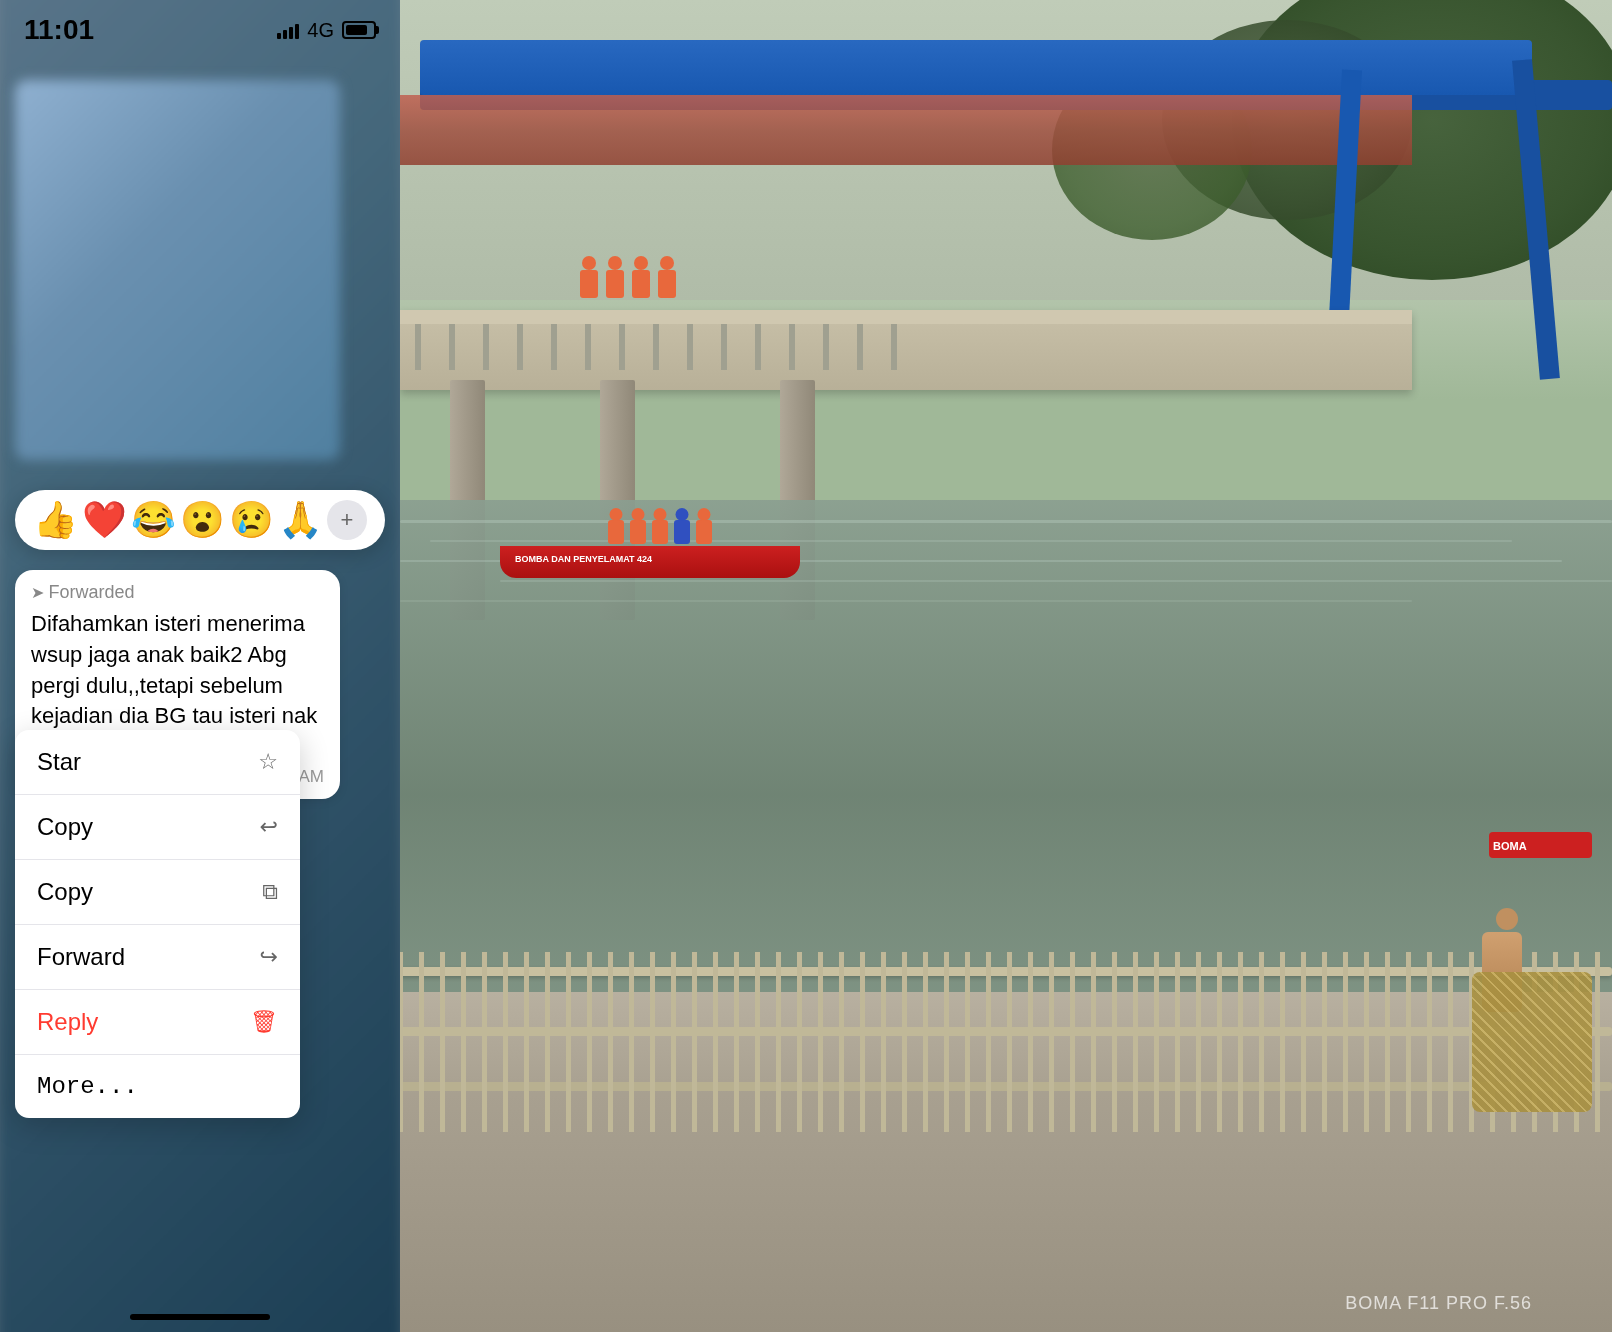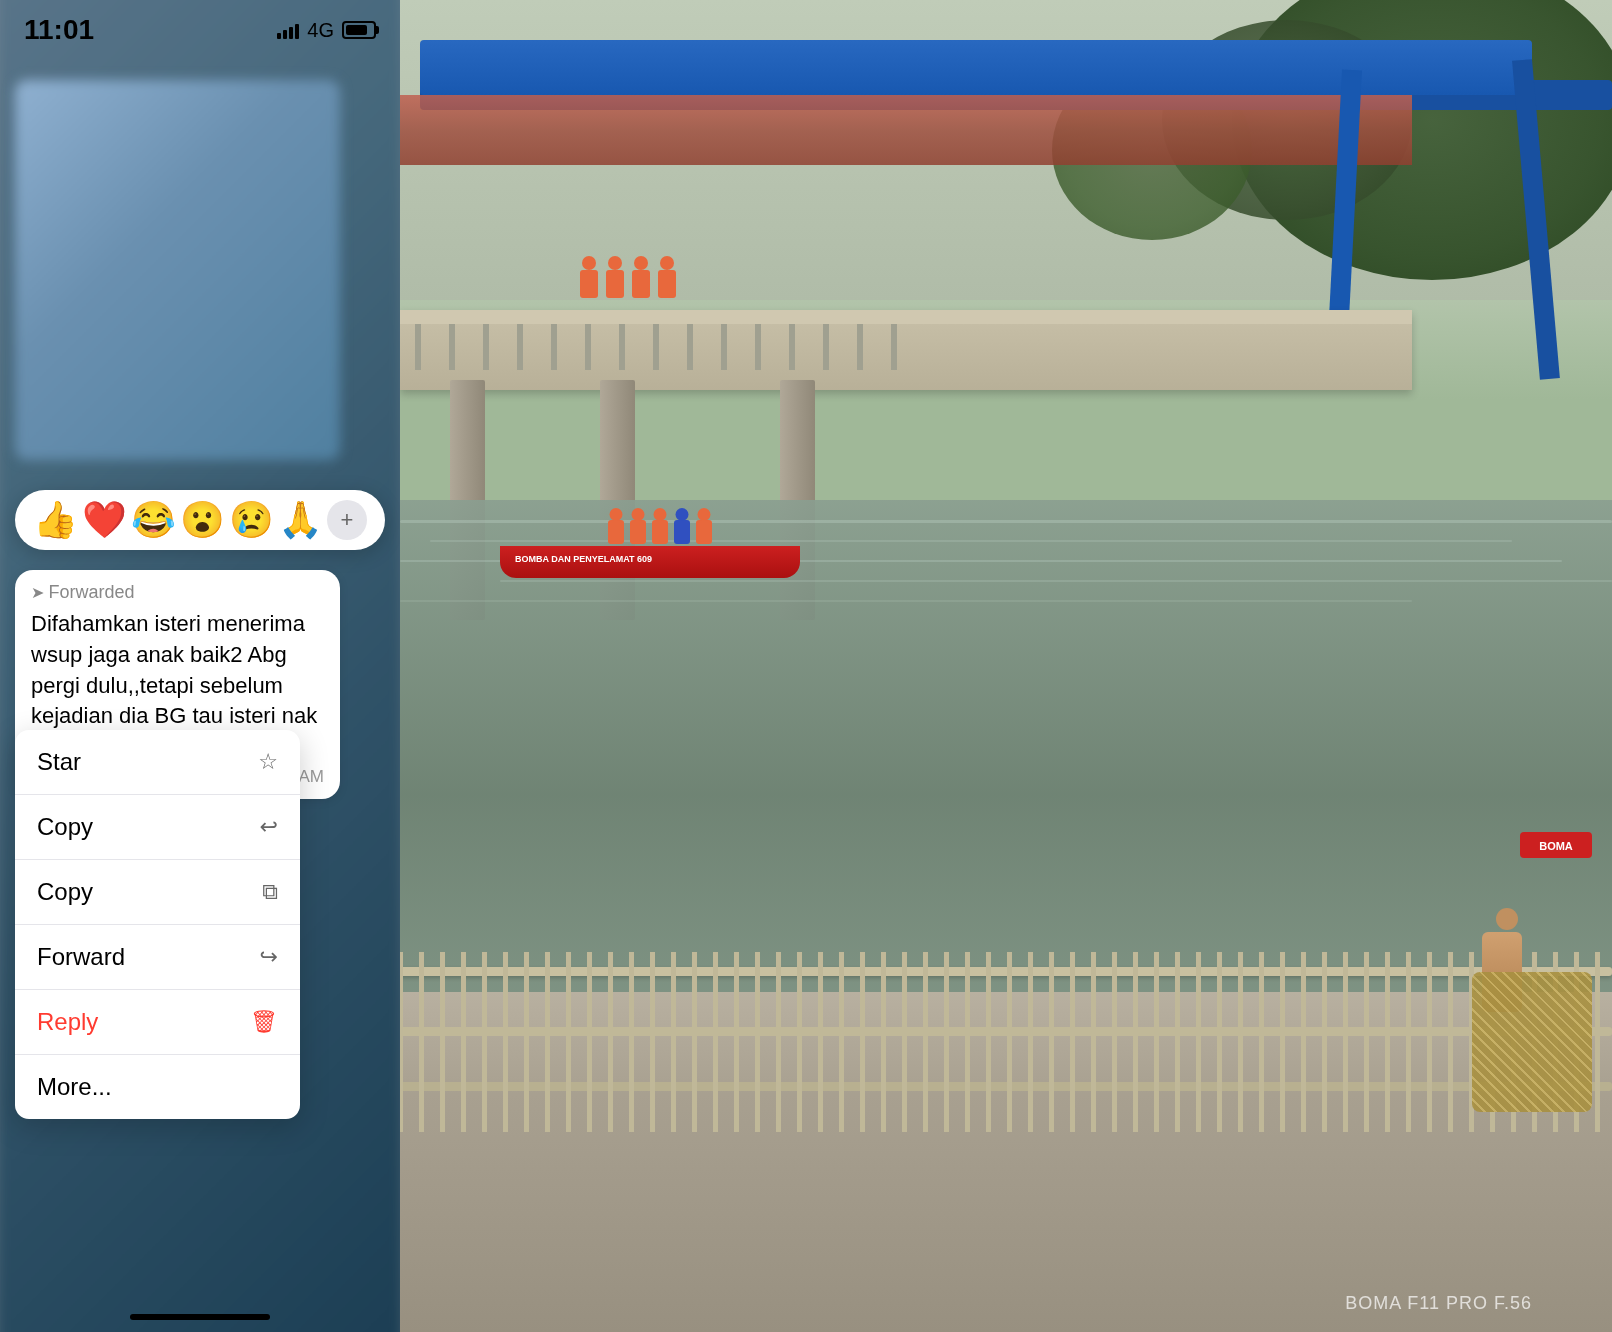--- a/index.html
+++ b/index.html
@@ -190,20 +190,21 @@
     .context-menu-item {
       display: flex;
       align-items: center;
       justify-content: space-between;
       padding: 18px 22px;
       cursor: pointer;
       border-bottom: 1px solid #e5e5ea;
     }
     .context-menu-item:last-child {
       border-bottom: none;
+      font-family: Liberation Mono, monospace;
     }
     .menu-label {
       font-size: 24px;
       color: #000;
     }
     .menu-label.delete {
       color: #ff3b30;
     }
     .menu-icon {
       font-size: 22px;
@@ -449,21 +450,21 @@
         </div>
         <div style="width:16px;height:24px;background:#3050c0;border-radius:3px;position:relative;">
           <div style="position:absolute;top:-12px;left:50%;transform:translateX(-50%);width:13px;height:13px;background:#3050c0;border-radius:50%;"></div>
         </div>
         <div style="width:16px;height:24px;background:#e8683c;border-radius:3px;position:relative;">
           <div style="position:absolute;top:-12px;left:50%;transform:translateX(-50%);width:13px;height:13px;background:#e8683c;border-radius:50%;"></div>
         </div>
       </div>
 
       <div style="width:300px;height:32px;background:linear-gradient(180deg,#cc2020 0%,#aa1010 100%);border-radius:0 0 16px 16px;position:relative;margin-top:2px;">
-        <div style="position:absolute;top:8px;left:15px;font-size:9px;font-weight:bold;color:#fff;white-space:nowrap;">BOMBA DAN PENYELAMAT 609</div>
+        <div style="position:absolute;top:8px;left:15px;font-size:9px;font-weight:bold;color:#fff;white-space:nowrap;">BOMBA DAN PENYELAMAT 424</div>
       </div>
     </div>
 
     <div style="position:absolute;bottom:0;left:0;right:0;height:340px;background:linear-gradient(180deg,#b8b0a0 0%,#a8a090 30%,#989080 100%);"></div>
 
     <div style="position:absolute;bottom:200px;left:-10px;right:0;height:180px;">
 
       <div style="position:absolute;top:15px;left:0;right:0;height:9px;background:#c8c0a0;border-radius:3px;box-shadow:0 2px 4px rgba(0,0,0,0.2);"></div>
       <div style="position:absolute;top:75px;left:0;right:0;height:9px;background:#c0b898;border-radius:3px;"></div>
       <div style="position:absolute;top:130px;left:0;right:0;height:9px;background:#b8b090;border-radius:3px;"></div>
@@ -526,21 +527,21 @@
         <div style="flex:0 0 5px;background:#c0b898;"></div>
         <div style="flex:0 0 5px;background:#c0b898;"></div>
         <div style="flex:0 0 5px;background:#c0b898;"></div>
         <div style="flex:0 0 5px;background:#c0b898;"></div>
 
       </div>
     </div>
 
     <div style="position:absolute;bottom:220px;right:20px;width:120px;height:280px;">
 
-      <div style="position:absolute;top:0;right:0;width:72px;padding:4px;background:#cc2020;border-radius:4px;text-align:center;">
+      <div style="position:absolute;top:0;right:0;width:103px;padding:4px;background:#cc2020;border-radius:4px;">
         <span style="font-size:11px;font-weight:bold;color:#fff;">BOMA</span>
       </div>
 
       <div style="position:absolute;bottom:100px;left:10px;width:50px;">
         <div style="width:22px;height:22px;background:#c09060;border-radius:50%;margin:0 auto;"></div>
         <div style="width:40px;height:80px;background:linear-gradient(180deg,#d0a070 0%,#b08050 100%);border-radius:6px;margin-top:2px;"></div>
       </div>
 
       <div style="position:absolute;bottom:0;left:0;right:0;height:140px;background:repeating-linear-gradient(45deg,#c8b060,#c8b060 2px,#a89040 2px,#a89040 8px);border-radius:8px;opacity:0.9;"></div>
     </div>

